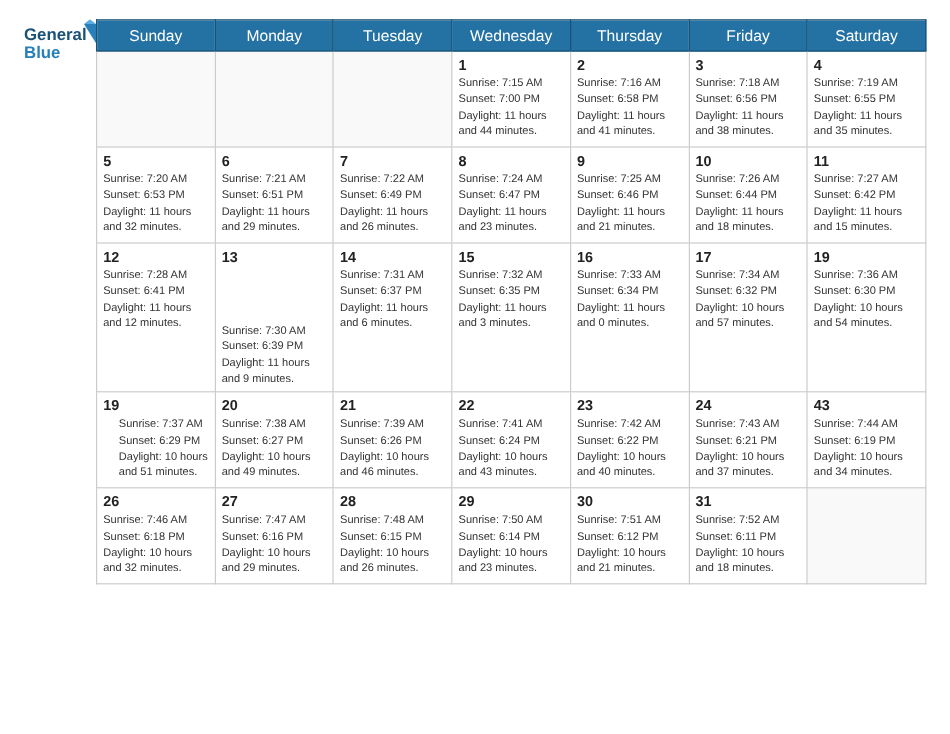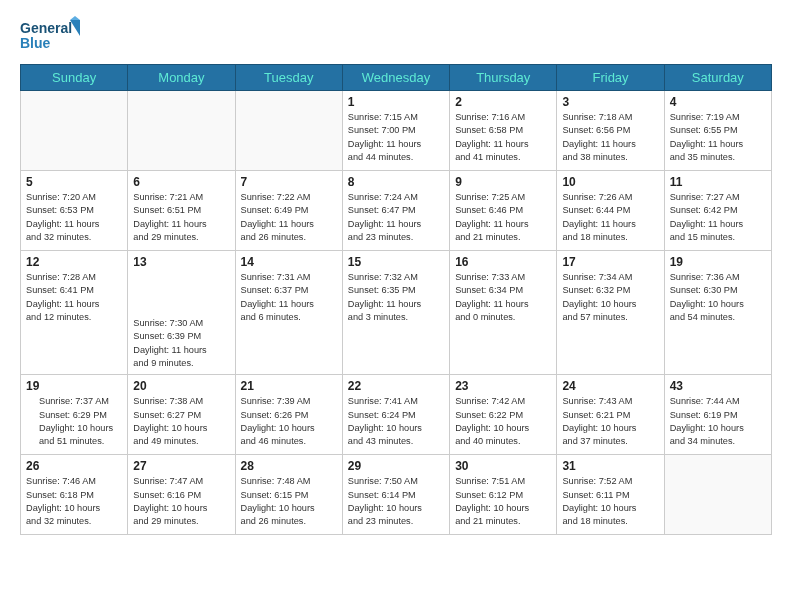--- a/index.html
+++ b/index.html
@@ -8,21 +8,20 @@
       background: #fff;
       width: 792px;
       height: 612px;
       overflow: hidden;
     }
     .page {
       width: 792px;
       height: 476px;
       padding: 16px 20px 12px 20px;
       display: flex;
-      flex-direction: column;
     }
     .header {
       display: flex;
       justify-content: space-between;
       align-items: flex-start;
       margin-bottom: 10px;
     }
     .logo {
       display: flex;
       align-items: center;
@@ -42,21 +41,21 @@
     }
     .calendar {
       flex: 1;
       border: 1px solid #bbb;
       border-collapse: collapse;
       width: 100%;
       table-layout: fixed;
     }
     .calendar th {
       background: #2471a3;
-      color: #5eead4;
+      color: #ffffff;
       text-align: center;
       padding: 5px 2px;
       font-size: 13px;
       font-weight: normal;
       border: 1px solid #1a5276;
     }
     .calendar td {
       border: 1px solid #ccc;
       vertical-align: top;
       padding: 4px 5px;

